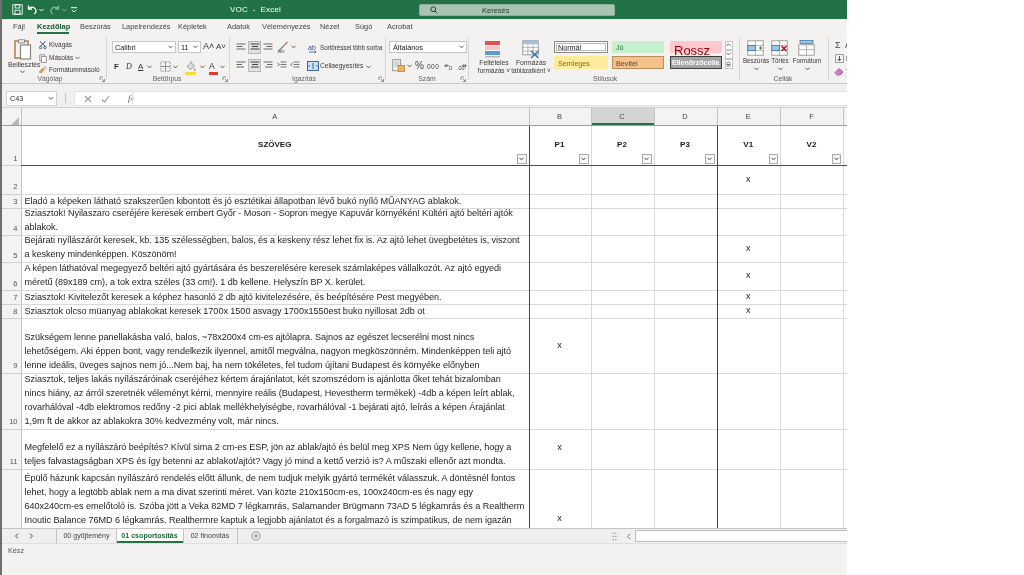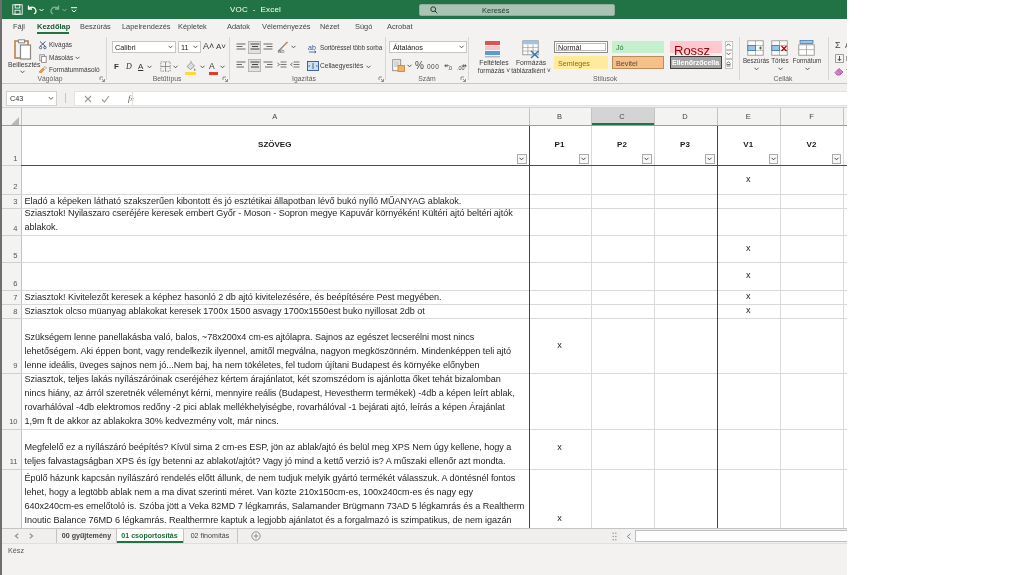--- a/index.html
+++ b/index.html
@@ -493,20 +493,22 @@
 <div class="tx" style="left:716.5px;top:291.4px;width:63.5px;text-align:center;font-size:9.1px;letter-spacing:-0.05px;color:#1f1f1f;">x</div>
 <div class="tx" style="left:716.5px;top:305.4px;width:63.5px;text-align:center;font-size:9.1px;letter-spacing:-0.05px;color:#1f1f1f;">x</div>
 <div class="tx" style="left:528.5px;top:339.79999999999995px;width:62.0px;text-align:center;font-size:9.1px;letter-spacing:-0.05px;color:#1f1f1f;">x</div>
 <div class="tx" style="left:905.5px;top:396.4px;width:63.5px;text-align:center;font-size:9.1px;letter-spacing:-0.05px;color:#1f1f1f;">x</div>
 <div class="tx" style="left:528.5px;top:442.2px;width:62.0px;text-align:center;font-size:9.1px;letter-spacing:-0.05px;color:#1f1f1f;">x</div>
 <div class="tx" style="left:528.5px;top:513.0px;width:62.0px;text-align:center;font-size:9.1px;letter-spacing:-0.05px;color:#1f1f1f;">x</div>
 <div class="ab" style="left:969px;top:164.7px;width:43.5px;height:1px;background:#d9d9d9;"></div>
 
 <div class="tx" style="left:24.5px;top:193.5px;font-size:9.1px;letter-spacing:-0.05px;line-height:14.1px;color:#1f1f1f;">Eladó a képeken látható szakszerűen kibontott és jó esztétikai állapotban lévő bukó nyíló MŰANYAG ablakok.</div>
 <div class="tx" style="left:24.5px;top:206.4px;font-size:9.1px;letter-spacing:-0.05px;line-height:14.1px;color:#1f1f1f;">Sziasztok! Nyilaszaro cseréjére keresek embert Győr - Moson - Sopron megye Kapuvár környékén! Kültéri ajtó beltéri ajtók<br>ablakok.</div>
+<div class="tx" style="left:24.5px;top:233.4px;font-size:9.1px;letter-spacing:-0.05px;line-height:14.1px;color:#1f1f1f;">Bejárati nyílászárót keresek, kb. 135 szélességben, balos, és a keskeny rész lehet fix is. Az ajtó lehet üvegbetétes is, viszont<br>a keskeny mindenképpen. Köszönöm!</div>
+<div class="tx" style="left:24.5px;top:261.4px;font-size:9.1px;letter-spacing:-0.05px;line-height:14.1px;color:#1f1f1f;">A képen láthatóval megegyező beltéri ajtó gyártására és beszerelésére keresek számlaképes vállalkozót. Az ajtó egyedi<br>méretű (89x189 cm), a tok extra széles (33 cm!). 1 db kellene. Helyszín BP X. kerület.</div>
 <div class="tx" style="left:24.5px;top:289.5px;font-size:9.1px;letter-spacing:-0.05px;line-height:14.1px;color:#1f1f1f;">Sziasztok! Kivitelezőt keresek a képhez hasonló 2 db ajtó kivitelezésére, és beépítésére Pest megyében.</div>
 <div class="tx" style="left:24.5px;top:303.5px;font-size:9.1px;letter-spacing:-0.05px;line-height:14.1px;color:#1f1f1f;">Sziasztok olcso müanyag ablakokat keresek 1700x 1500 asvagy 1700x1550est buko nyillosat 2db ot</div>
 <div class="tx" style="left:24.5px;top:315.7px;font-size:9.1px;letter-spacing:-0.05px;line-height:14.1px;color:#1f1f1f;">&nbsp;<br>Szükségem lenne panellakásba való, balos, ~78x200x4 cm-es ajtólapra. Sajnos az egészet lecserélni most nincs<br>lehetőségem. Aki éppen bont, vagy rendelkezik ilyennel, amitől megválna, nagyon megköszönném. Mindenképpen teli ajtó<br>lenne ideális, üveges sajnos nem jó...Nem baj, ha nem tökéletes, fel tudom újítani Budapest és környéke előnyben</div>
 <div class="tx" style="left:24.5px;top:371.7px;font-size:9.1px;letter-spacing:-0.05px;line-height:14.1px;color:#1f1f1f;">Sziasztok, teljes lakás nyílászáróinak cseréjéhez kértem árajánlatot, két szomszédom is ajánlotta őket tehát bizalomban<br>nincs hiány, az árról szeretnék véleményt kérni, mennyire reális (Budapest, Hevestherm termékek) -4db a képen leírt ablak,<br>rovarhálóval -4db elektromos redőny -2 pici ablak mellékhelyiségbe, rovarhálóval -1 bejárati ajtó, leírás a képen Árajánlat<br>1,9m ft de akkor az ablakokra 30% kedvezmény volt, már nincs.</div>
 <div class="tx" style="left:24.5px;top:425.8px;font-size:9.1px;letter-spacing:-0.05px;line-height:14.1px;color:#1f1f1f;">&nbsp;<br>Megfelelő ez a nyílászáró beépítés? Kívül sima 2 cm-es ESP, jön az ablak/ajtó és belül meg XPS Nem úgy kellene, hogy a<br>teljes falvastagságban XPS és így betenni az ablakot/ajtót? Vagy jó mind a kettő verzió is? A műszaki ellenőr azt mondta.</div>
 <div class="tx" style="left:24.5px;top:470.7px;font-size:9.1px;letter-spacing:-0.05px;line-height:14.1px;color:#1f1f1f;">Épülő házunk kapcsán nyílászáró rendelés előtt állunk, de nem tudjuk melyik gyártó termékét válasszuk. A döntésnél fontos<br>lehet, hogy a legtöbb ablak nem a ma divat szerinti méret. Van közte 210x150cm-es, 100x240cm-es és nagy egy<br>640x240cm-es emelőtoló is. Szóba jött a Veka 82MD 7 légkamrás, Salamander Brügmann 73AD 5 légkamrás és a Realtherm<br>Inoutic Balance 76MD 6 légkamrás. Realthermre kaptuk a legjobb ajánlatot és a forgalmazó is szimpatikus, de nem igazán</div>
 
 <div class="ab" style="left:1012.5px;top:108px;width:11.5px;height:420px;background:#f1f1f1;border-left:1px solid #d0d0d0;box-sizing:border-box;"></div>
 <div class="ab" style="left:1013.5px;top:108px;width:10.5px;height:13px;background:#f5f5f5;"></div>
 <svg class="ab" style="left:1016px;top:112px" width="6" height="5" viewBox="0 0 6 5">
@@ -519,21 +521,21 @@
     </svg>
 
 <div class="ab" style="left:0;top:528px;width:1024px;height:15px;background:#f0efee;border-top:1px solid #c6c4c2;box-sizing:border-box;"></div>
 <svg class="ab" style="left:14px;top:533px" width="6" height="6" viewBox="0 0 6 6">
       <path d="M4.2 0.8 L1.4 3 L4.2 5.2" fill="none" stroke="#8d8d8d" stroke-width="1.1"></path>
     </svg>
 <svg class="ab" style="left:28px;top:533px" width="6" height="6" viewBox="0 0 6 6">
       <path d="M1.8 0.8 L4.6 3 L1.8 5.2" fill="none" stroke="#8d8d8d" stroke-width="1.1"></path>
     </svg>
 <div class="ab" style="left:55.5px;top:529px;width:1px;height:14px;background:#c6c4c2;"></div>
-<div class="tx" style="left:57px;top:532px;width:59px;text-align:center;font-size:7.1px;color:#444;font-weight:bold;">00 gyűjtemény</div>
+<div class="tx" style="left:57px;top:532px;width:59px;text-align:center;font-size:7.1px;color:#444;">00 gyűjtemény</div>
 <div class="ab" style="left:116.5px;top:529px;width:66px;height:14px;background:#fff;"></div>
 <div class="tx" style="left:116.5px;top:532px;width:66px;text-align:center;font-size:7.1px;font-weight:bold;color:#1e6b3c;">01 csoportosítás</div>
 <div class="ab" style="left:116.5px;top:541px;width:66px;height:2px;background:#217346;"></div>
 <div class="ab" style="left:116px;top:529px;width:1px;height:14px;background:#c6c4c2;"></div>
 <div class="ab" style="left:182.5px;top:529px;width:1px;height:14px;background:#c6c4c2;"></div>
 <div class="tx" style="left:184px;top:532px;width:52px;text-align:center;font-size:7.1px;color:#444;">02 finomítás</div>
 <div class="ab" style="left:236.5px;top:529px;width:1px;height:14px;background:#c6c4c2;"></div>
 <svg class="ab" style="left:251px;top:531px" width="10" height="10" viewBox="0 0 10 10">
       <circle cx="5" cy="5" r="4.2" fill="none" stroke="#888" stroke-width="0.9"></circle>
       <path d="M5 2.8 L5 7.2 M2.8 5 L7.2 5" stroke="#888" stroke-width="0.9"></path>

